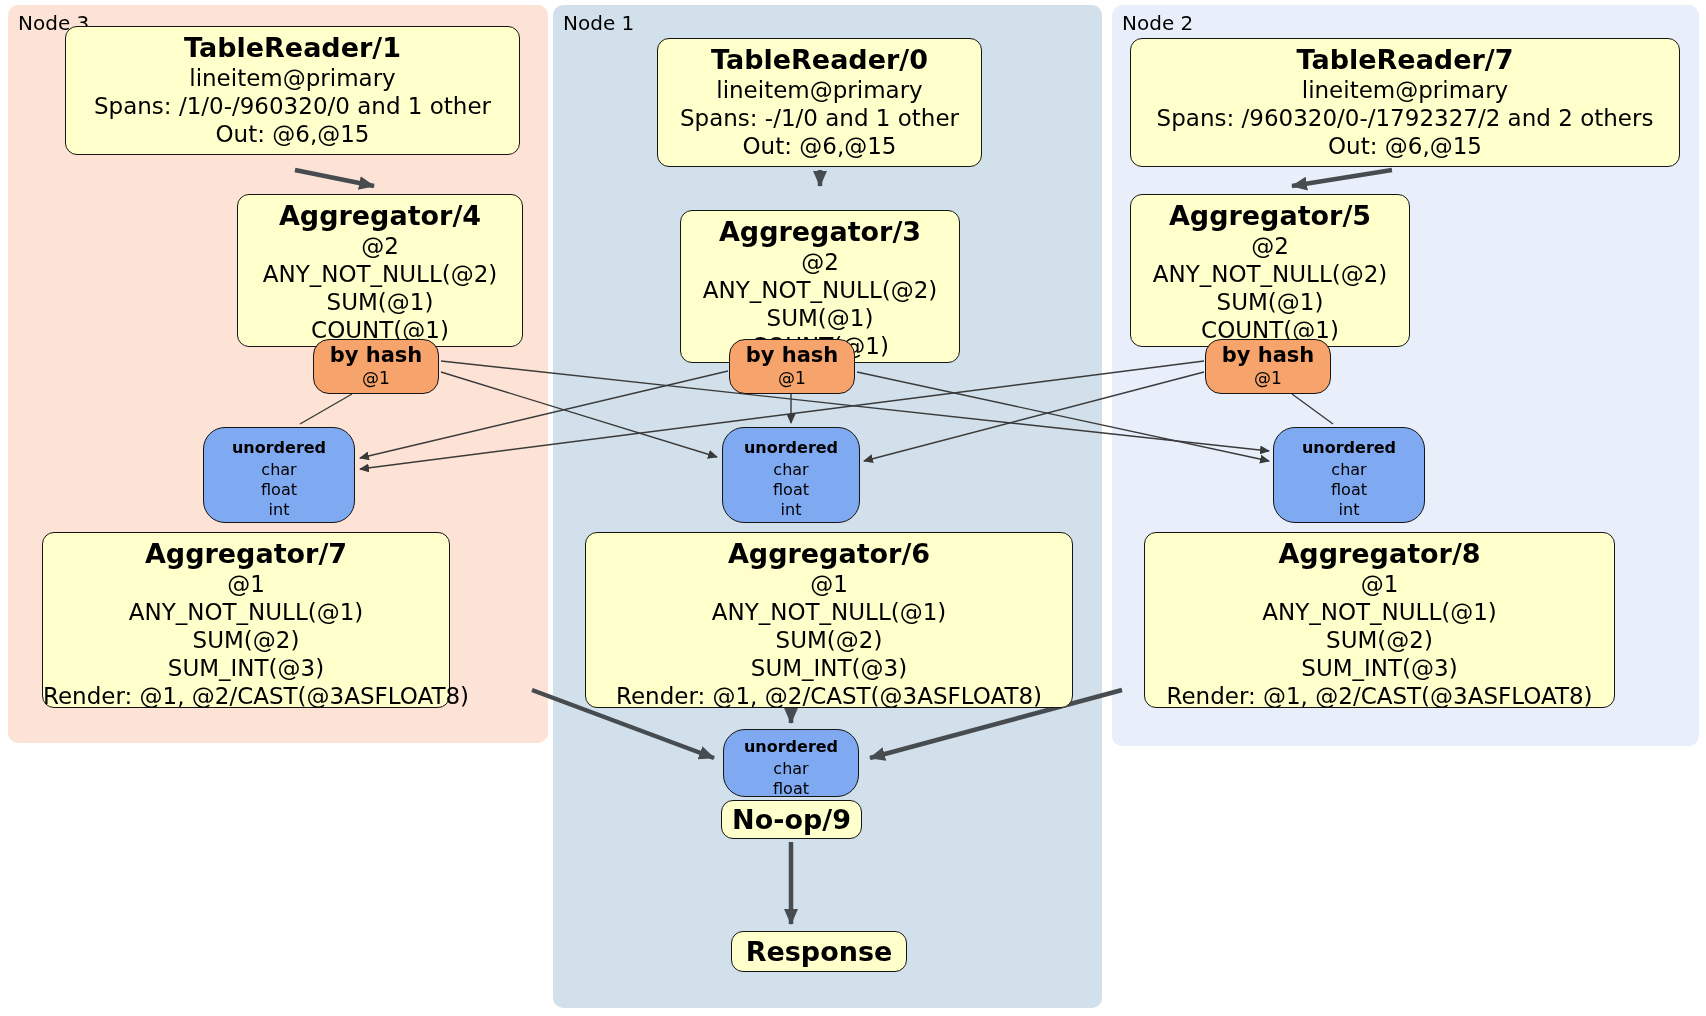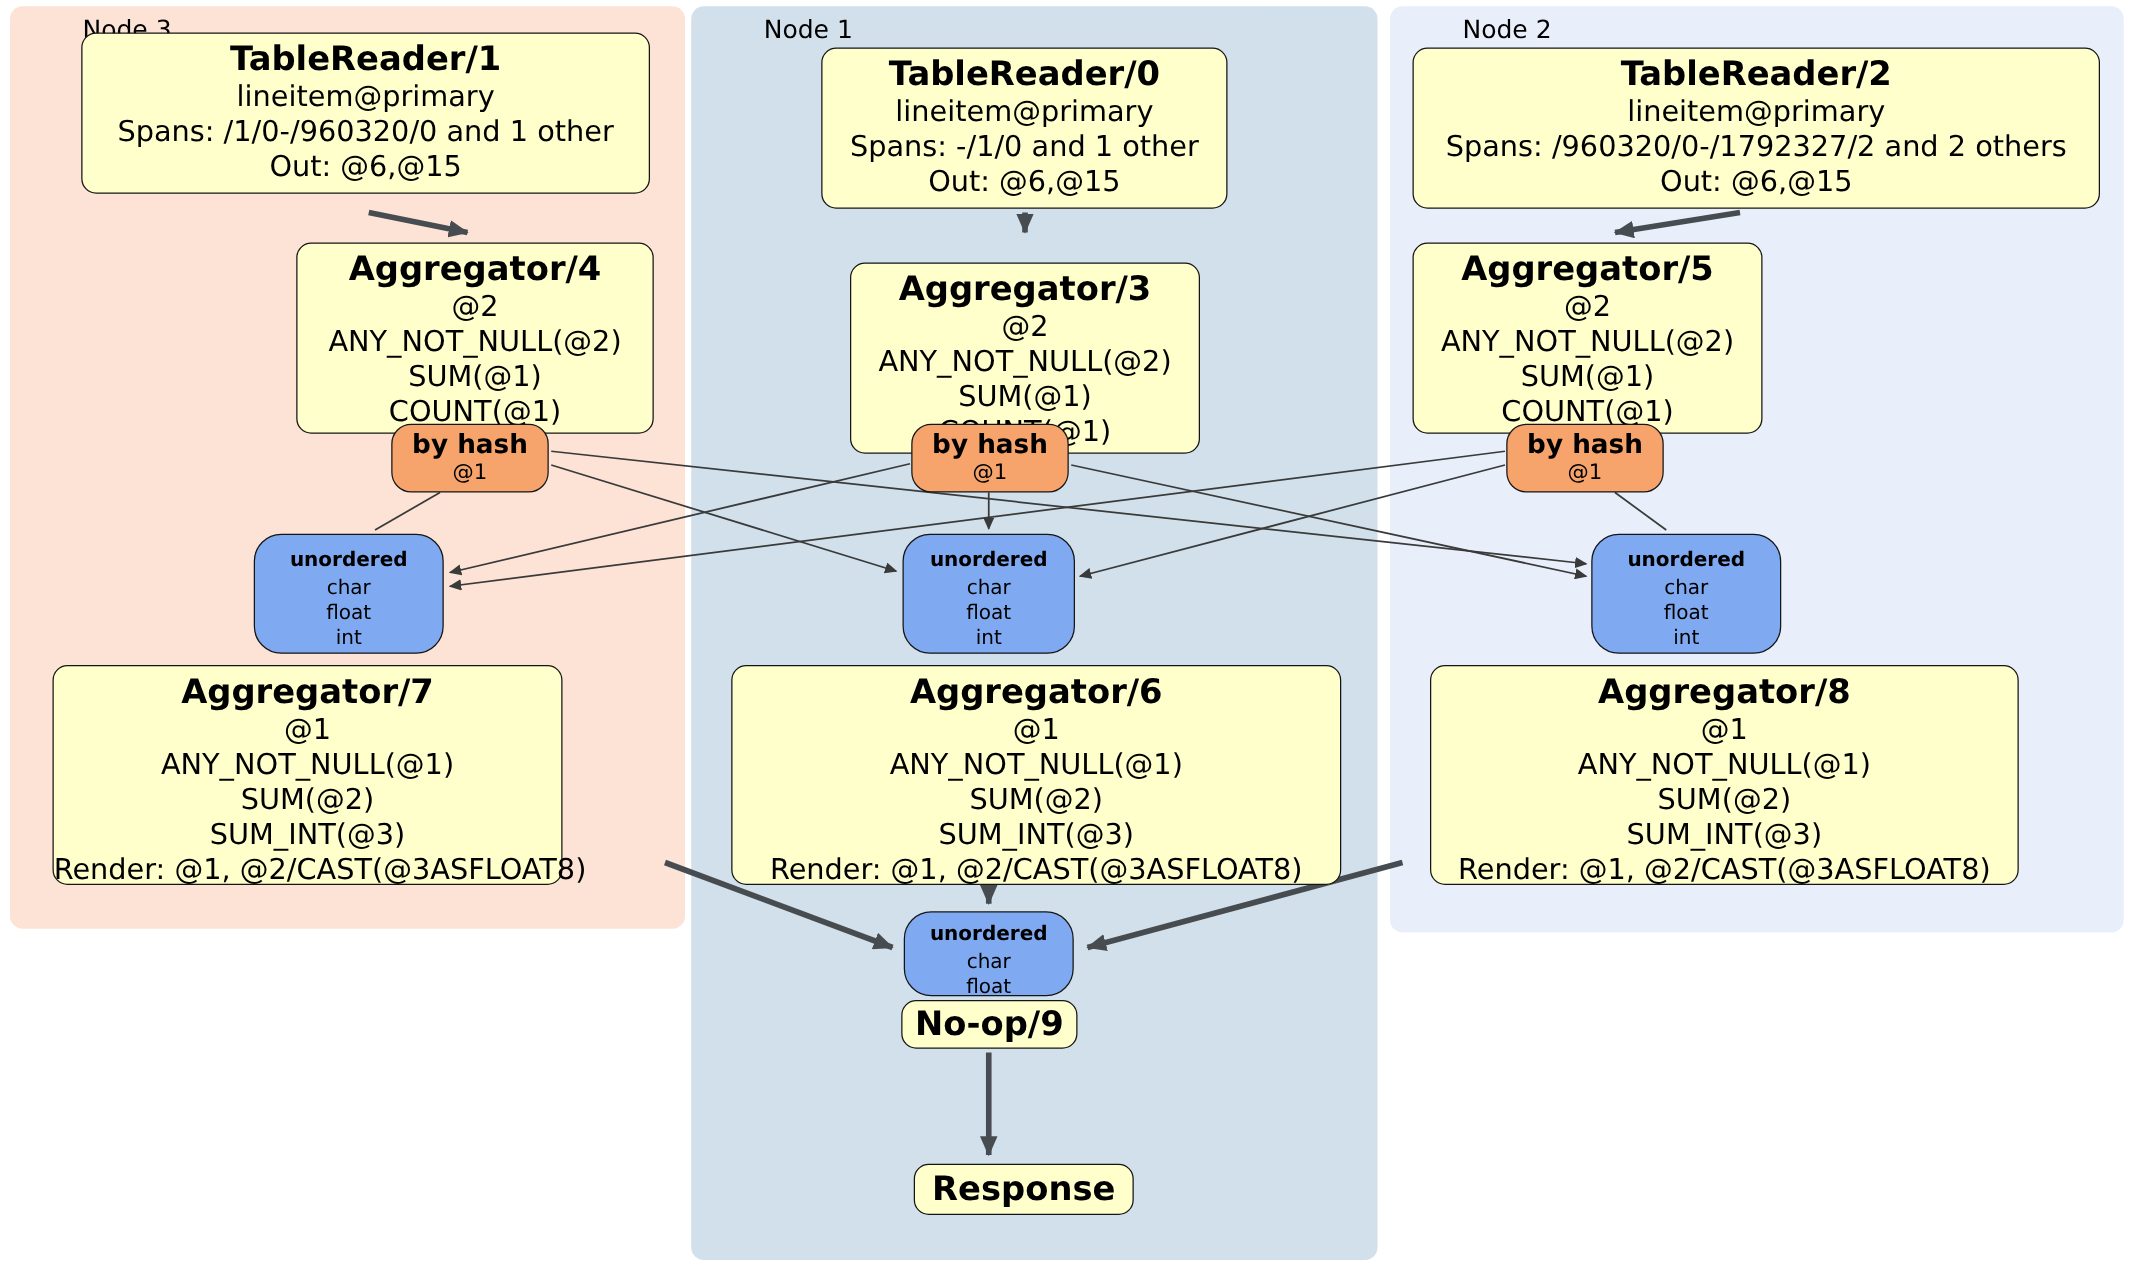--- a/index.html
+++ b/index.html
@@ -6,21 +6,21 @@
   body{
     width:1706px;height:1016px;position:relative;background:#ffffff;
     font-family:"DejaVu Sans","Liberation Sans",sans-serif;color:#000;
     overflow:hidden;
   }
   
   .panel{position:absolute;border-radius:10px;z-index:0;}
   #p-node3{left:8px;top:5px;width:540px;height:738px;background:#fce3d5;}
   #p-node1{left:553px;top:5px;width:549px;height:1003px;background:#d1e0ea;}
   #p-node2{left:1112px;top:5px;width:587px;height:741px;background:#e9effa;}
-  .panel-label{position:absolute;top:6px;left:10px;font-size:20px;line-height:24px;margin-left:48px;}
+  .panel-label{position:absolute;top:6px;left:10px;font-size:20px;line-height:24px;}
 
   
   #edges{position:absolute;left:0;top:0;z-index:1;pointer-events:none;}
 
   
   .box{position:absolute;background:#ffffcc;border:1.5px solid #151515;border-radius:12px;
        text-align:center;z-index:2;box-sizing:border-box;padding-top:4px;}
   .box .t{font-weight:bold;font-size:27px;line-height:33px;}
   .box .l{font-size:23px;line-height:28px;white-space:nowrap;}
 
@@ -157,21 +157,21 @@
 <div class="box" id="b-agg6">
   <div class="t">Aggregator/6</div>
   <div class="l">@1</div>
   <div class="l">ANY_NOT_NULL(@1)</div>
   <div class="l">SUM(@2)</div>
   <div class="l">SUM_INT(@3)</div>
   <div class="l">Render: @1, @2/CAST(@3ASFLOAT8)</div>
 </div>
 
 <div class="box" id="b-tr2">
-  <div class="t">TableReader/2</div>
+  <div class="t">TableReader/7</div>
   <div class="l">lineitem@primary</div>
   <div class="l">Spans: /960320/0-/1792327/2 and 2 others</div>
   <div class="l">Out: @6,@15</div>
 </div>
 <div class="box" id="b-agg5">
   <div class="t">Aggregator/5</div>
   <div class="l">@2</div>
   <div class="l">ANY_NOT_NULL(@2)</div>
   <div class="l">SUM(@1)</div>
   <div class="l">COUNT(@1)</div>

